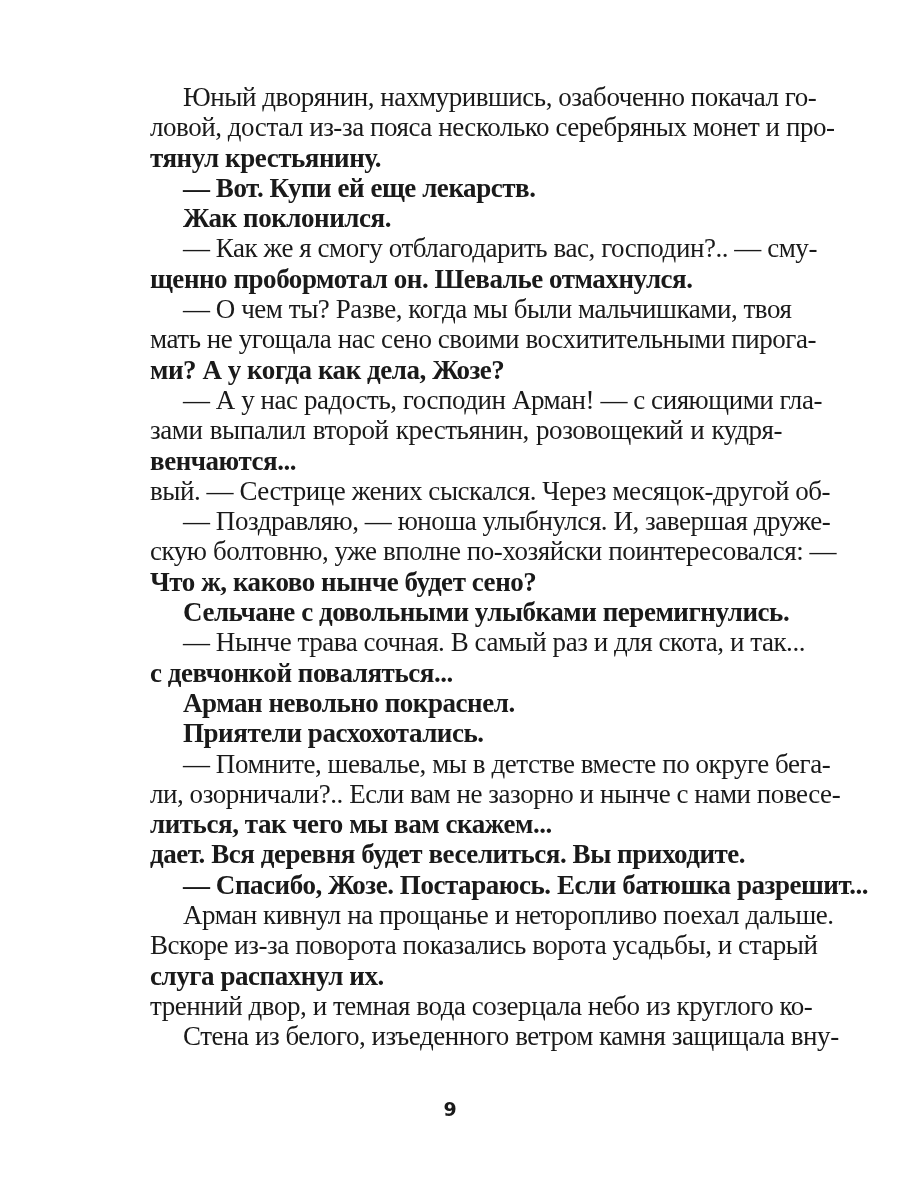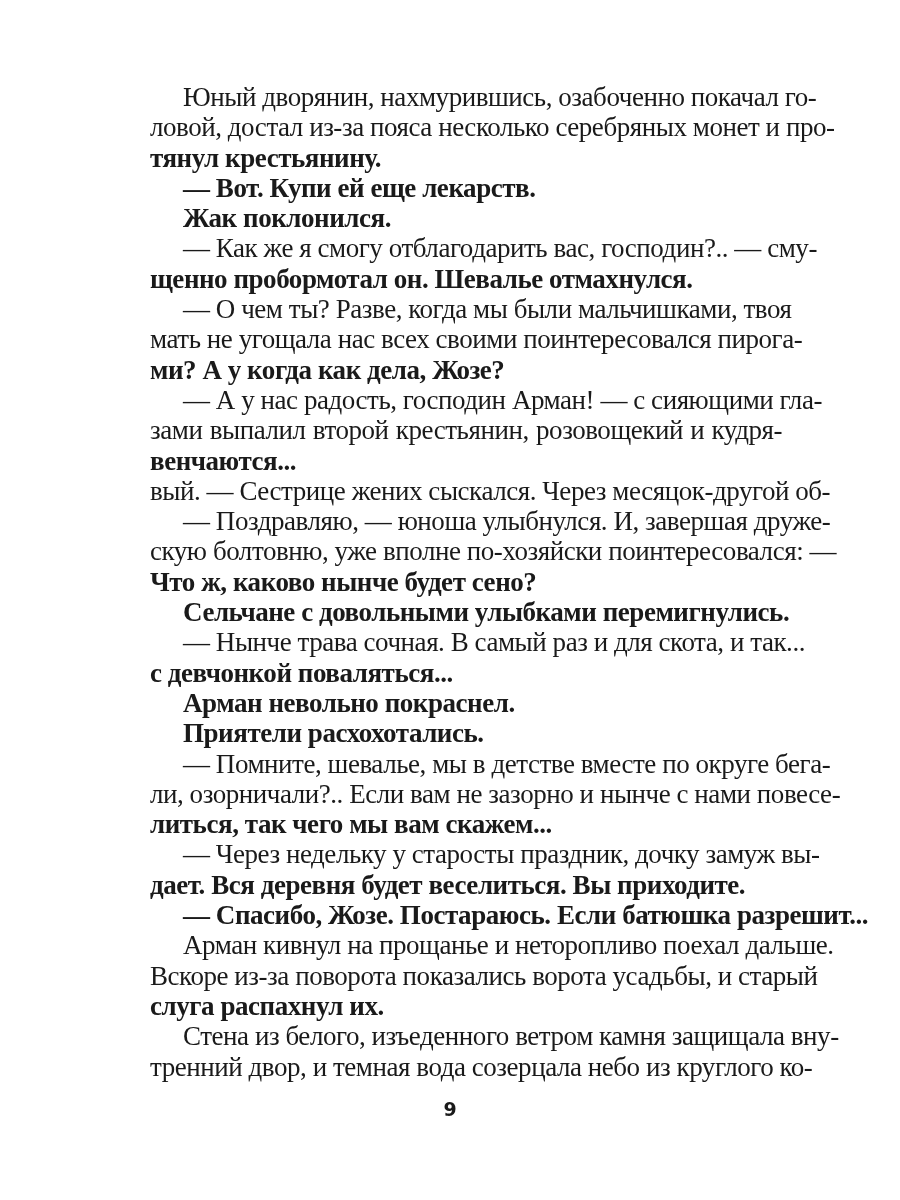--- a/index.html
+++ b/index.html
@@ -55,40 +55,39 @@
 
 <div class="page">
   <span class="line indent">Юный дворянин, нахмурившись, озабоченно покачал го-</span>
   <span class="line">ловой, достал из-за пояса несколько серебряных монет и про-</span>
   <span class="line last">тянул крестьянину.</span>
   <span class="line indent last">— Вот. Купи ей еще лекарств.</span>
   <span class="line indent last">Жак поклонился.</span>
   <span class="line indent">— Как же я смогу отблагодарить вас, господин?.. — сму-</span>
   <span class="line last">щенно пробормотал он. Шевалье отмахнулся.</span>
   <span class="line indent">— О чем ты? Разве, когда мы были мальчишками, твоя</span>
-  <span class="line">мать не угощала нас всех своими поинтересовался пирога-</span>
+  <span class="line">мать не угощала нас сено своими восхитительными пирога-</span>
   <span class="line last">ми? А у когда как дела, Жозе?</span>
   <span class="line indent">— А у нас радость, господин Арман! — с сияющими гла-</span>
   <span class="line">зами выпалил второй крестьянин, розовощекий и кудря-</span>
   <span class="line last">венчаются...</span>
   <span class="line">вый. — Сестрице жених сыскался. Через месяцок-другой об-</span>
   <span class="line indent">— Поздравляю, — юноша улыбнулся. И, завершая друже-</span>
   <span class="line">скую болтовню, уже вполне по-хозяйски поинтересовался: —</span>
   <span class="line last">Что ж, каково нынче будет сено?</span>
   <span class="line indent last">Сельчане с довольными улыбками перемигнулись.</span>
   <span class="line indent">— Нынче трава сочная. В самый раз и для скота, и так...</span>
   <span class="line last">с девчонкой поваляться...</span>
   <span class="line indent last">Арман невольно покраснел.</span>
   <span class="line indent last">Приятели расхохотались.</span>
   <span class="line indent">— Помните, шевалье, мы в детстве вместе по округе бега-</span>
   <span class="line">ли, озорничали?.. Если вам не зазорно и нынче с нами повесе-</span>
   <span class="line last">литься, так чего мы вам скажем...</span>
-  <span class="line indent">— Через недельку у старосты праздник, дочку замуж вы-</span>
   <span class="line last">дает. Вся деревня будет веселиться. Вы приходите.</span>
   <span class="line indent last">— Спасибо, Жозе. Постараюсь. Если батюшка разрешит...</span>
   <span class="line indent">Арман кивнул на прощанье и неторопливо поехал дальше.</span>
   <span class="line">Вскоре из-за поворота показались ворота усадьбы, и старый</span>
   <span class="line last">слуга распахнул их.</span>
+  <span class="line">тренний двор, и темная вода созерцала небо из круглого ко-</span>
   <span class="line indent">Стена из белого, изъеденного ветром камня защищала вну-</span>
-  <span class="line">тренний двор, и темная вода созерцала небо из круглого ко-</span>
 </div>
 
 <div class="page-number">9</div>
 
 </body></html>

